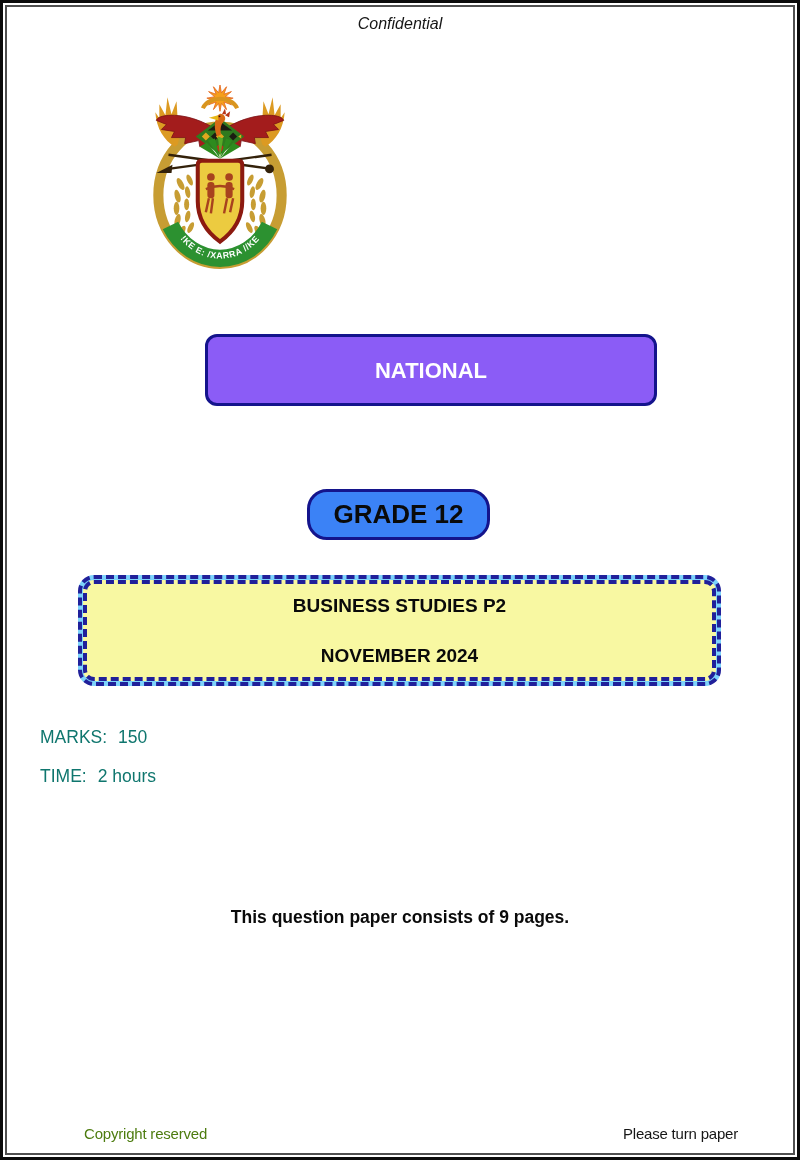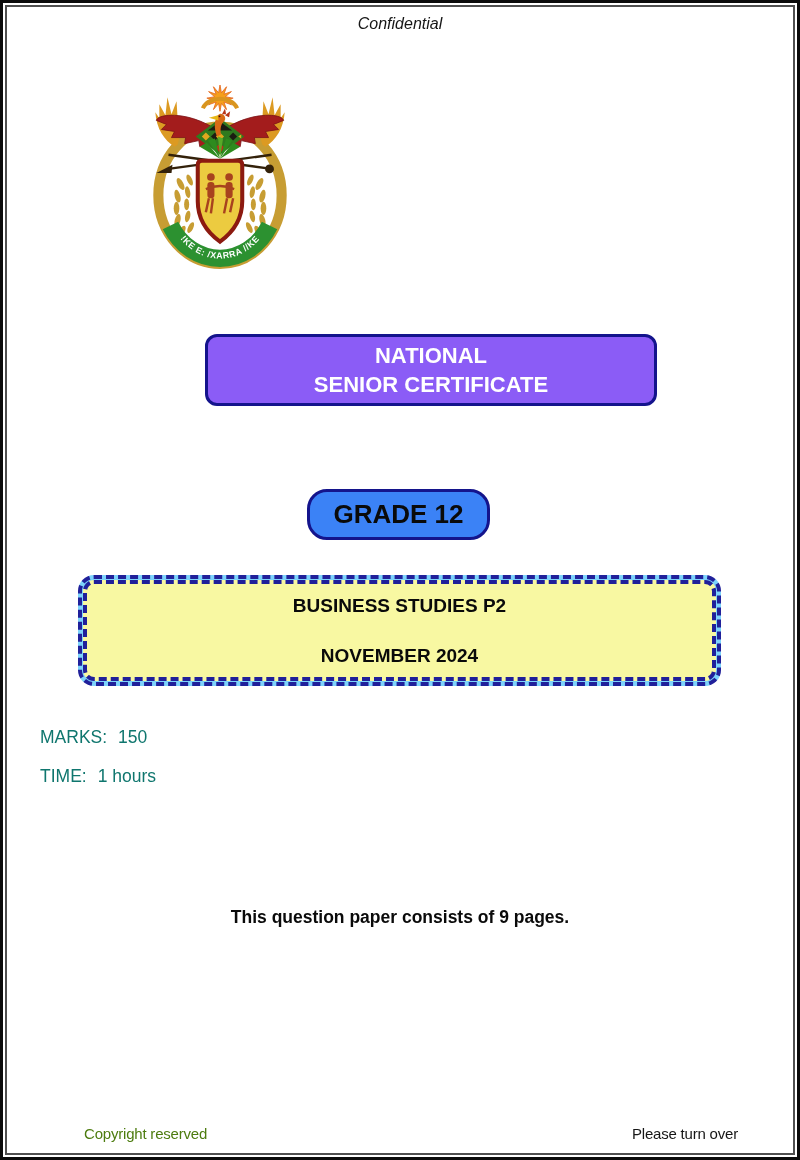--- a/index.html
+++ b/index.html
@@ -167,38 +167,37 @@
       <polygon points="73,31 64,33.5 73.5,36" fill="#e8b818"></polygon>
       <polygon points="77,30 80,24 81,30" fill="#b83418"></polygon>
       <polygon points="80,31 85,27 84,33" fill="#b83418"></polygon>
       <circle cx="74.5" cy="32" r="0.9" fill="#2a1a06"></circle>
     </g>
   </svg>
 
 
   <div class="cert-box">
     <div>NATIONAL</div>
-    <div>SENIOR CERTIFICATE</div>
   </div>
 
   <div class="grade-box">
     <span>GRADE 12</span>
   </div>
 
   <div class="subject-box">
     <div class="subject-inner">
       <div>BUSINESS STUDIES P2</div>
       <div>NOVEMBER 2024</div>
     </div>
   </div>
 
   <div class="detail-line detail-marks">
     <span>MARKS:</span><span class="detail-value">150</span>
   </div>
   <div class="detail-line detail-time">
-    <span>TIME:</span><span class="detail-value">1 hours</span>
+    <span>TIME:</span><span class="detail-value">2 hours</span>
   </div>
 
   <div class="pages-note">This question paper consists of 9 pages.</div>
 
   <div class="footer-left">Copyright reserved</div>
-  <div class="footer-right">Please turn over</div>
+  <div class="footer-right">Please turn paper</div>
 </div>
 
 </body></html>

